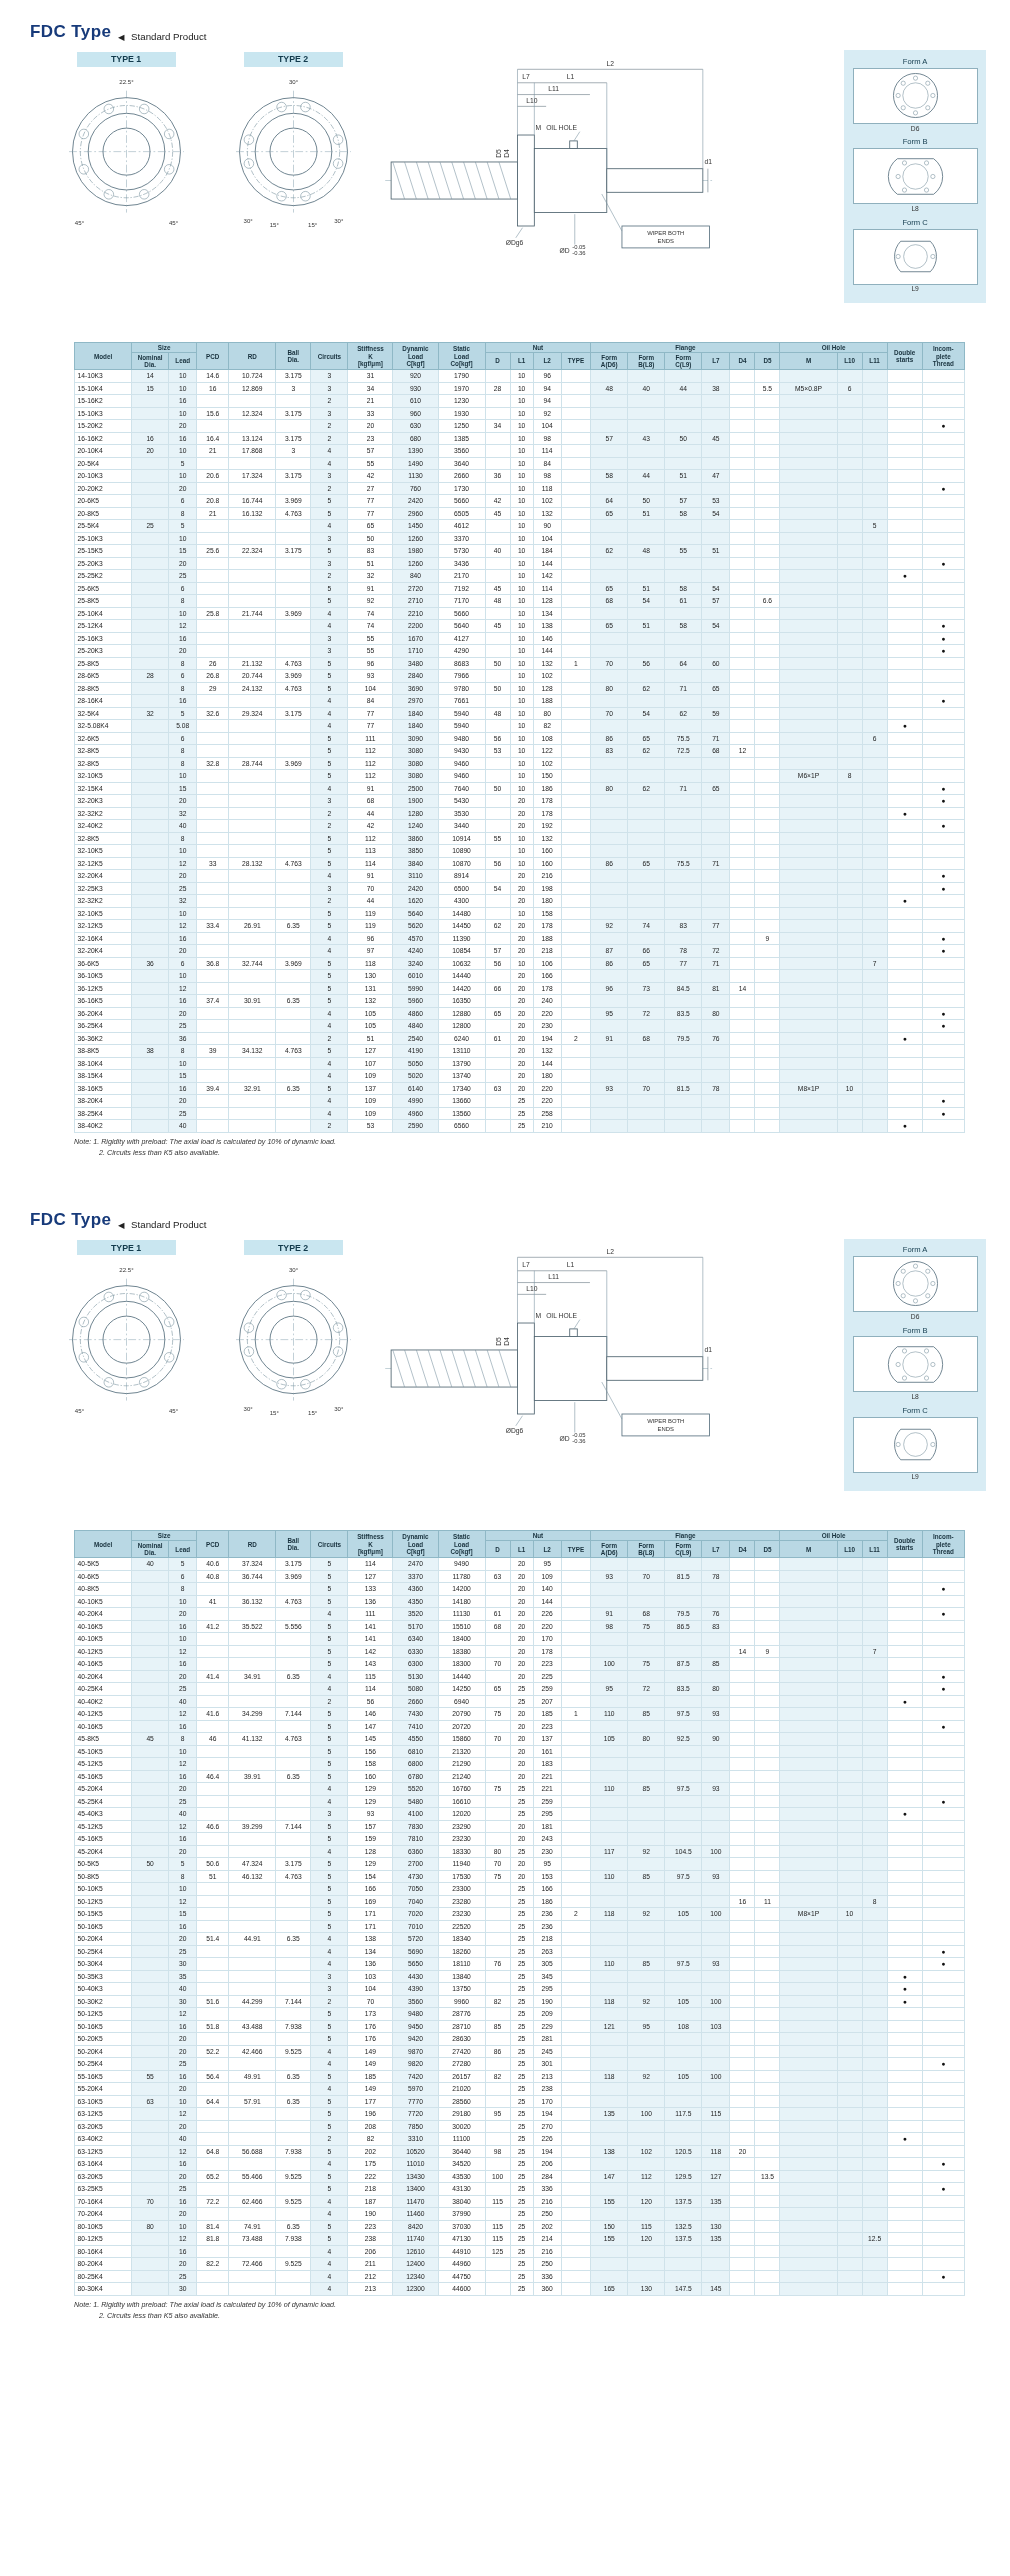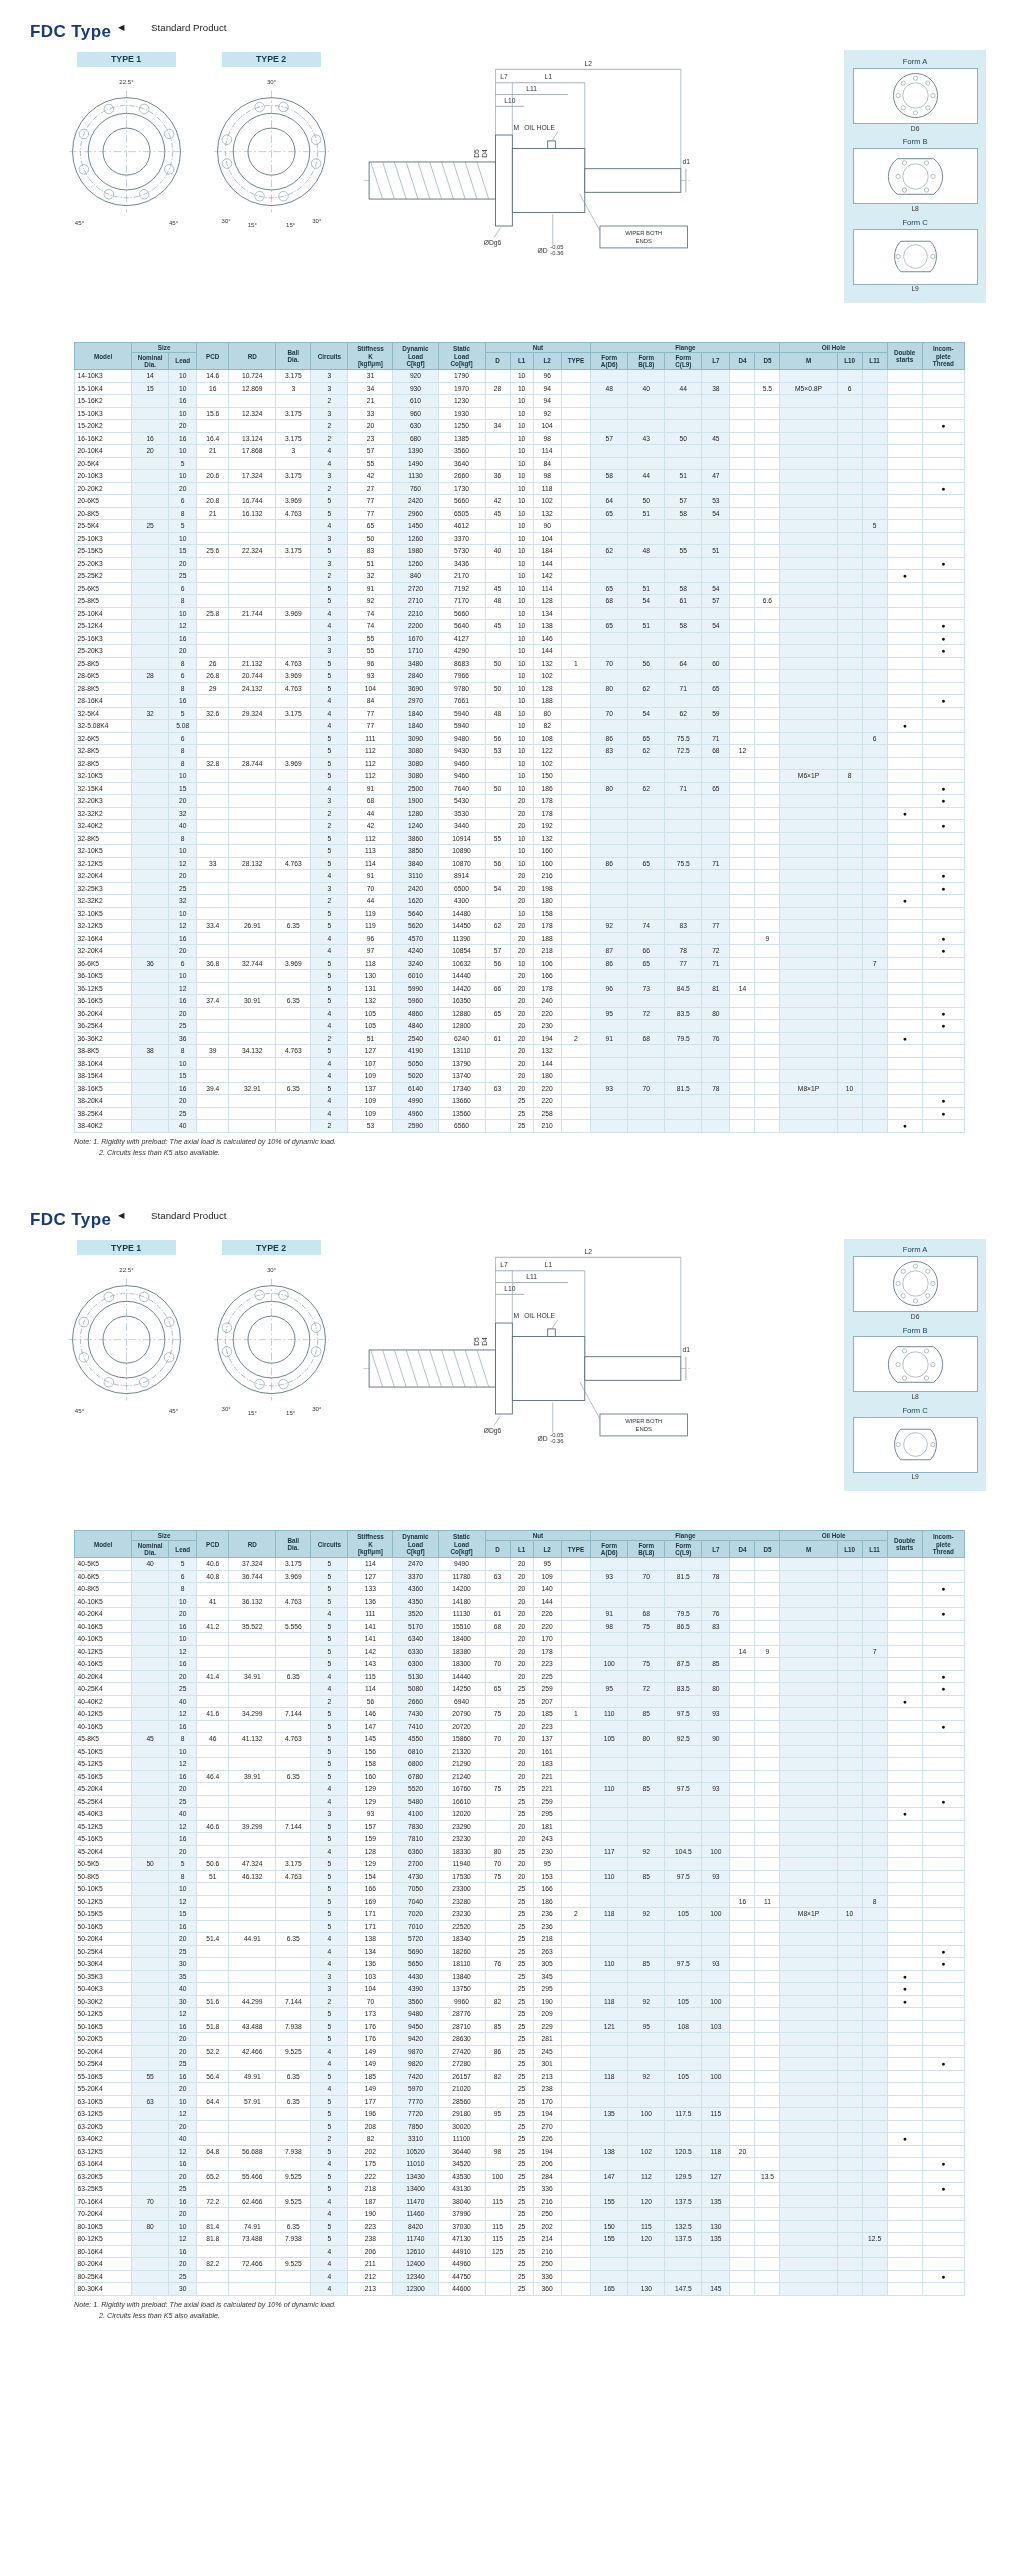--- a/index.html
+++ b/index.html
@@ -1,23 +1,23 @@
 <!DOCTYPE html>
 <html style="font-size:13.5px"><head>
 <meta charset="utf-8">
 <style>
   html,body{margin:0;padding:0;background:#fff;}
   body{width:1011px;font-family:"Liberation Sans",sans-serif;color:#222;}
   .section{padding:22px 25px 11.8px 30px;}
-  .title-row{display:flex;align-items:flex-start;gap:6.7px;margin-bottom:8.4px;}
+  .title-row{display:flex;align-items:flex-end;gap:6.7px;margin-bottom:8.4px;}
   .title{font-size:17px;font-weight:bold;color:#173a7a;letter-spacing:0.4px;}
   .marker{font-size:8.4px;color:#222;}
-  .subtitle{font-size:9.7px;color:#222;margin-left:20px;}
+  .subtitle{font-size:9.7px;color:#222;}
   .diagrams{display:flex;align-items:flex-start;gap:15px;margin-left:23.6px;height:280px;}
-  .flange-views{display:flex;}
+  .flange-views{display:flex;gap:22px;}
   .flange-view{width:145px;text-align:center;}
   .type-label{display:inline-block;background:#c9e6f0;color:#123a4c;font-size:8.8px;font-weight:bold;
               padding:2.5px 0;width:99px;margin-bottom:8.4px;}
   svg text{font-family:"Liberation Sans",sans-serif;fill:#333;}
   .tech{stroke:#5a7280;stroke-width:1;fill:none;}
   .tech-thin{stroke:#7d95a2;stroke-width:.7;fill:none;}
   .cl{stroke:#9ab2bd;stroke-width:.7;stroke-dasharray:9 3 2 3;fill:none;}
   .bc{stroke:#7d95a2;stroke-width:.7;stroke-dasharray:6 2 1.5 2;fill:none;}
   .part{fill:#fff;stroke:#4d626e;stroke-width:1;}
   .dim{stroke:#4d626e;stroke-width:.6;}

